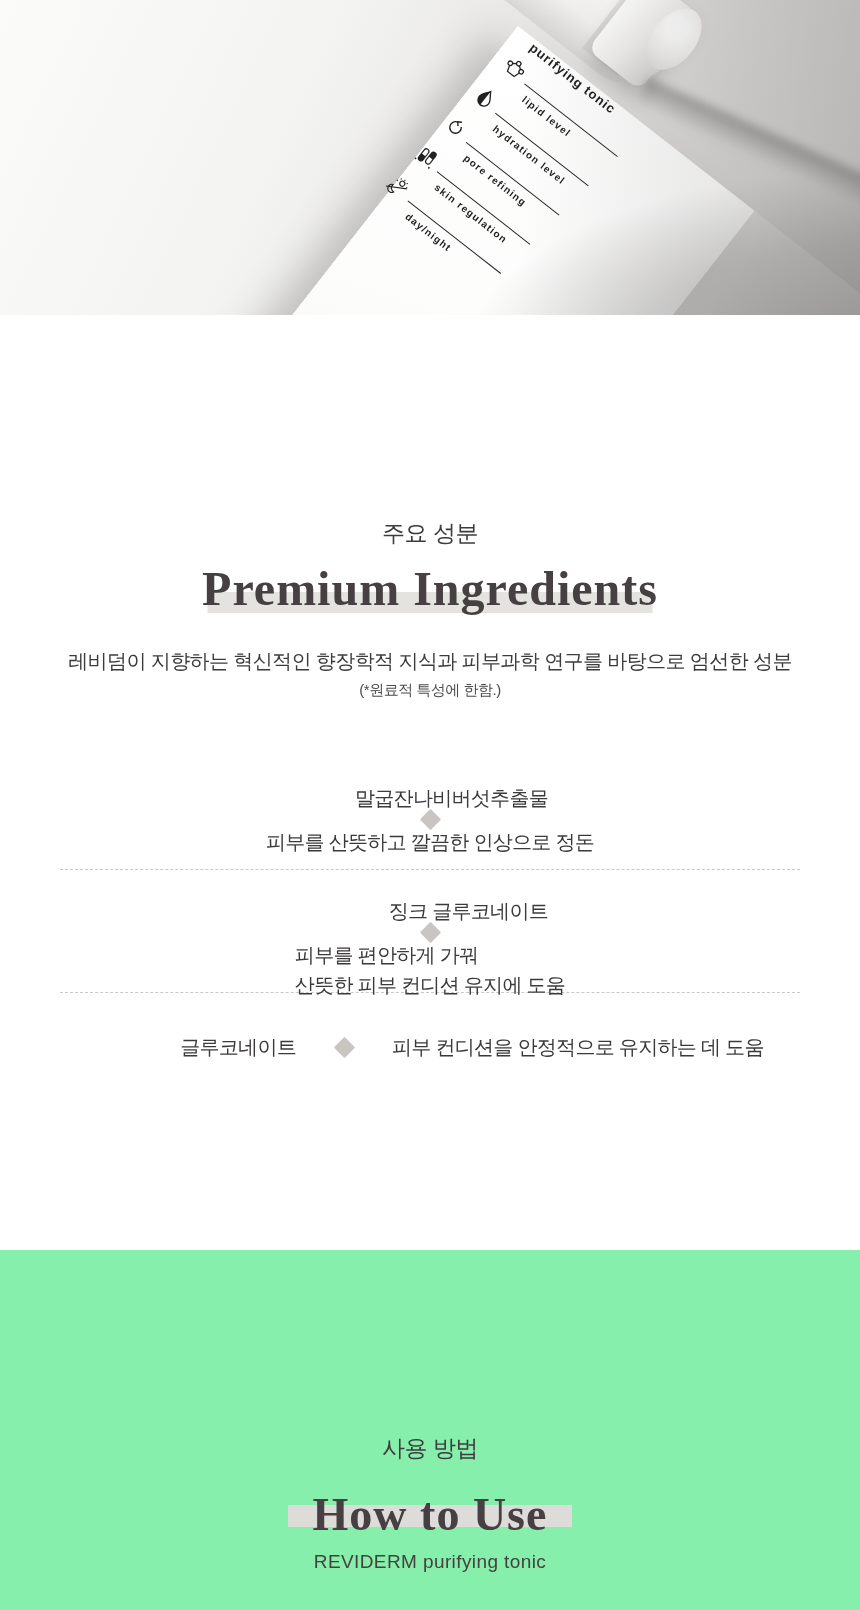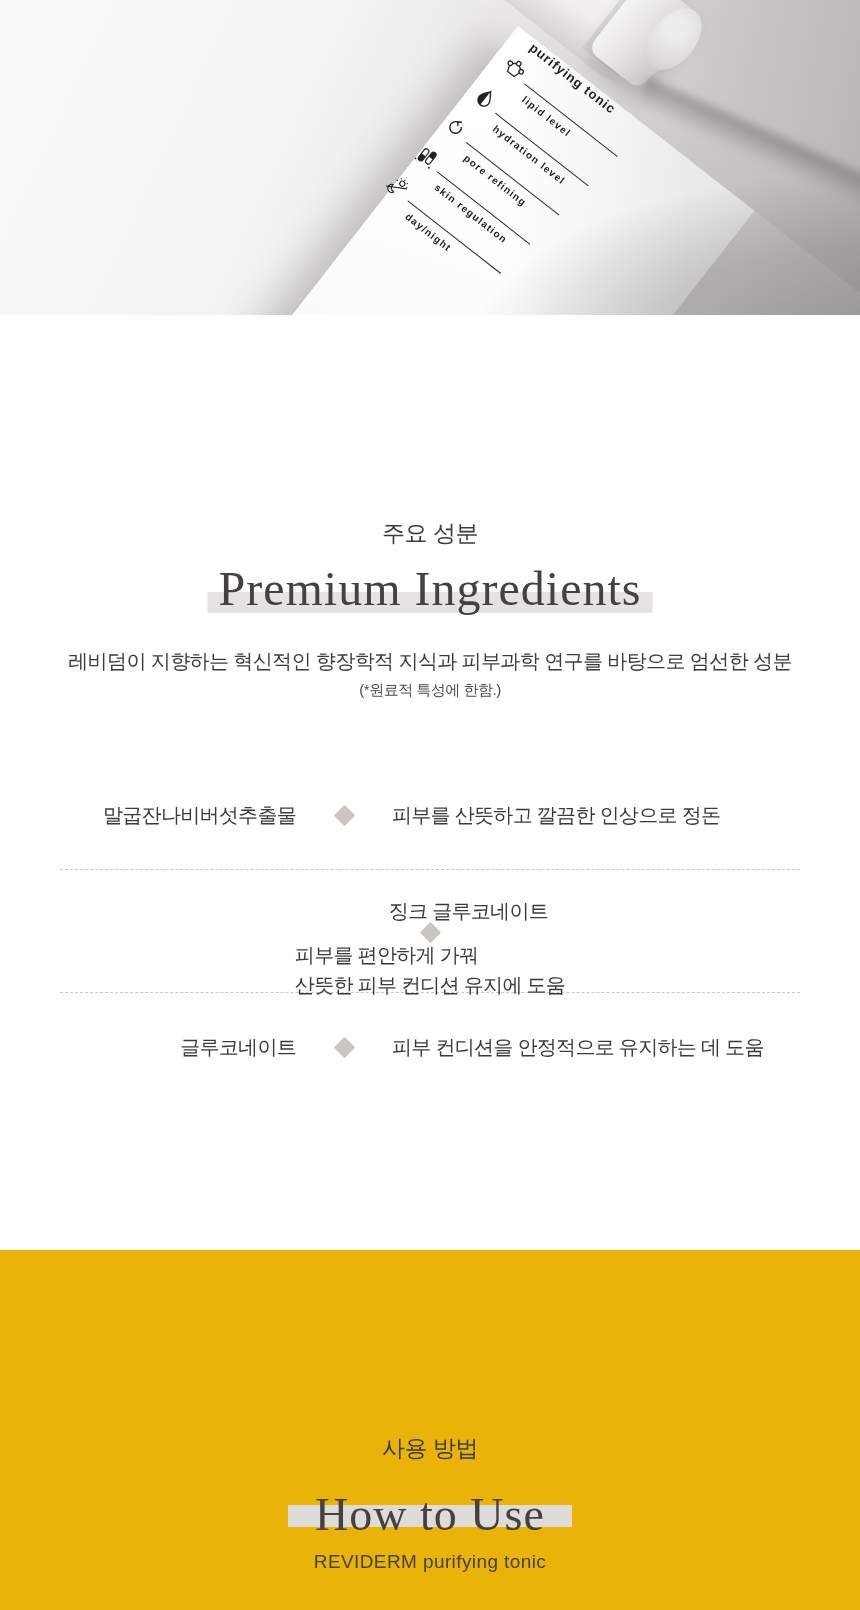--- a/index.html
+++ b/index.html
@@ -45,41 +45,41 @@
   .pbox-row.r4{margin-left:-15px;} .pbox-row.r5{margin-left:-20px;}
   .ic-line{display:flex;align-items:center;gap:6px;height:22px;}
   .ic-line svg{width:22px;height:22px;flex:0 0 auto;}
   .pbox-line{width:118px;height:0;border-top:1.4px solid #262626;margin-top:10px;}
   .pbox-label{margin:1px 0 0 36px;font-size:10px;font-weight:700;letter-spacing:1.2px;white-space:nowrap;}
 
   
   .ingredients{height:935px;box-sizing:border-box;padding-top:204px;text-align:center;}
   .sub-heading{font-size:23px;line-height:28px;font-weight:500;color:#3d3b3b;letter-spacing:-0.5px;}
   .big-title{position:relative;display:block;margin:14px auto 0;font-family:"Liberation Serif",serif;
-         font-weight:400;color:#474042;}
+         font-weight:700;color:#474042;}
   .ingredients .big-title{font-size:48px;line-height:56px;letter-spacing:1px;}
   .hl-bar{position:absolute;left:50%;transform:translateX(-50%);z-index:0;}
   .ingredients .hl-bar{bottom:4px;width:445px;height:21px;background:#e5e3e0;}
   .big-title .tx{position:relative;z-index:1;}
   .lead{margin:30px 0 0;font-size:20px;line-height:28px;font-weight:500;color:#3c3a3a;letter-spacing:-0.6px;}
   .note{margin:4px 0 0;font-size:15px;line-height:22px;font-weight:400;color:#4c4a4a;letter-spacing:-0.5px;}
   .rows-wrap{margin:84px 60px 0;text-align:left;}
   .row{display:flex;align-items:center;}
-  .row.r1{height:60px;}
+  .row.r1{height:60px;flex-direction:column;}
   .row.r2{margin-top:28px;height:60px;flex-direction:column;}
   .row.r3{margin-top:39px;height:30px;}
   .term{width:236px;text-align:right;font-size:20px;font-weight:500;color:#3b3939;letter-spacing:-0.7px;}
   .diamond-cell{width:96px;display:flex;justify-content:center;align-items:center;}
   .diamond{width:15px;height:15px;background:#c9c5c1;transform:rotate(45deg);border-radius:1px;}
   .desc{flex:1;font-size:20px;line-height:30px;font-weight:500;color:#3b3939;letter-spacing:-0.7px;}
   hr.dash{border:0;border-top:1px dashed #c8c8c8;margin:0;}
   hr.d1{margin-top:24px;} hr.d2{margin-top:34px;}
 
   
-  .howto{height:360px;box-sizing:border-box;padding-top:184px;text-align:center;background:#eab308;}
+  .howto{height:360px;box-sizing:border-box;padding-top:184px;text-align:center;background:#86efac;}
   .howto .big-title{font-size:46px;line-height:48px;margin-top:29px;letter-spacing:1px;}
   .howto .hl-bar{bottom:12px;width:284px;height:22px;background:#dedcd8;}
   .product-line{margin:11px 0 0;font-size:19px;line-height:24px;font-weight:500;color:#45413f;letter-spacing:0.4px;}
 </style>
 </head>
 <body>
 
 <div class="page">
 
   <section class="photo">

